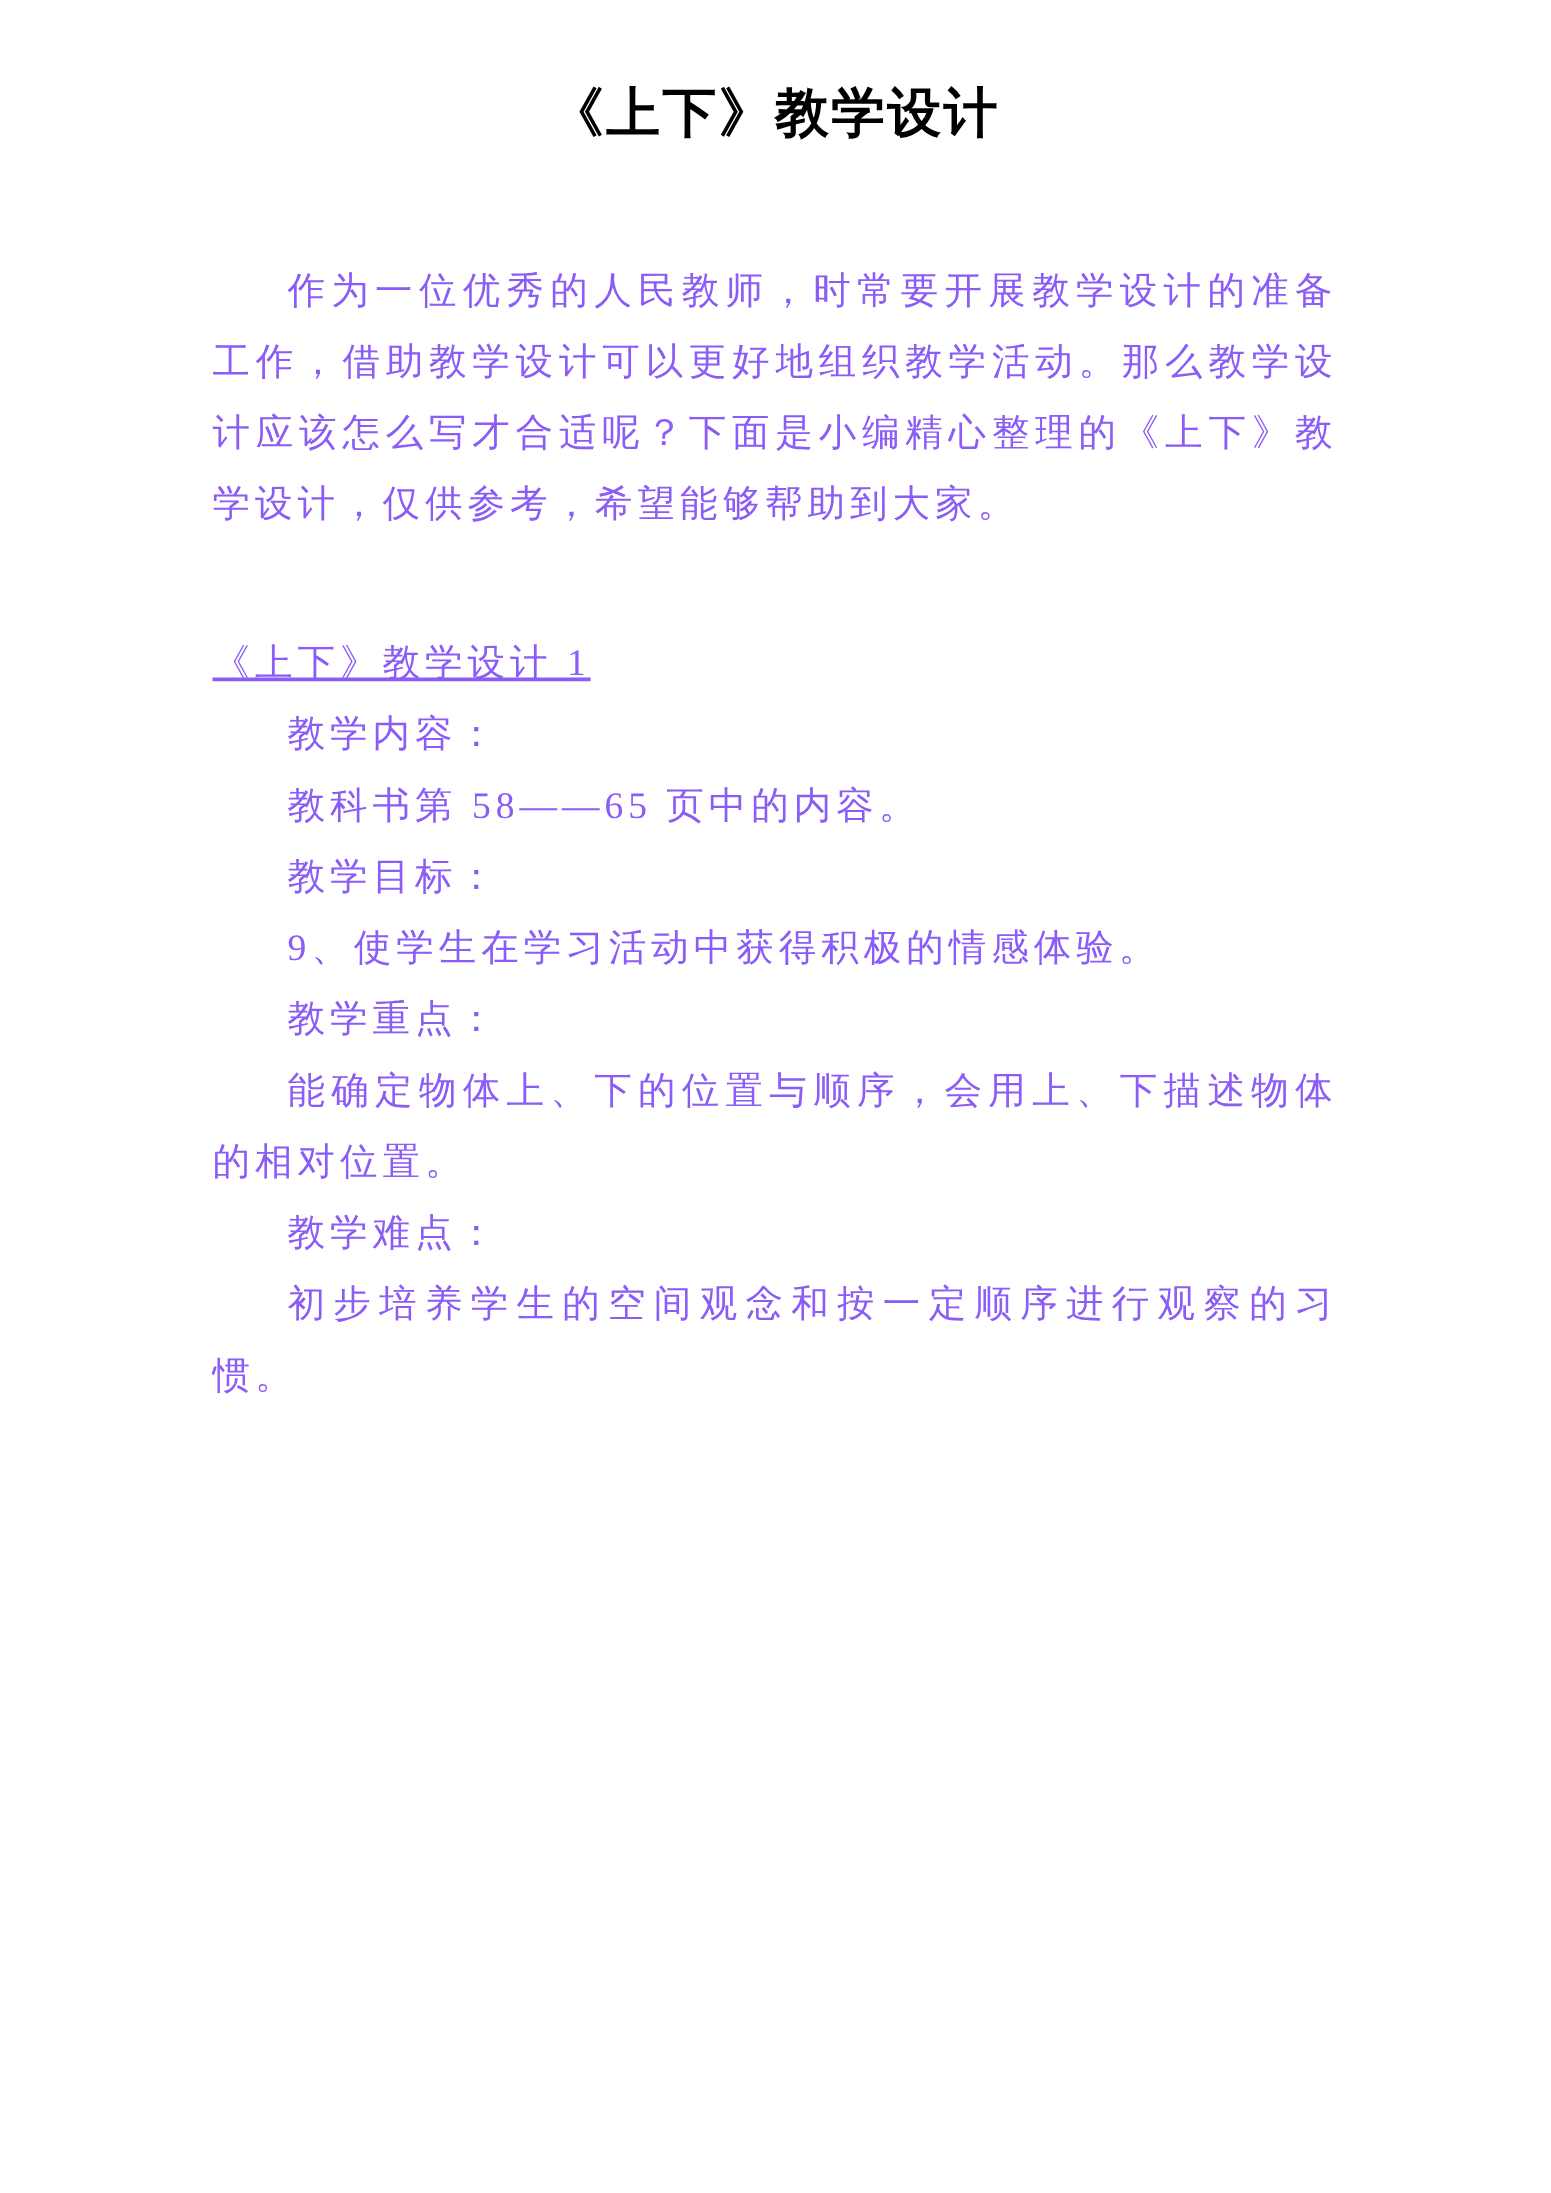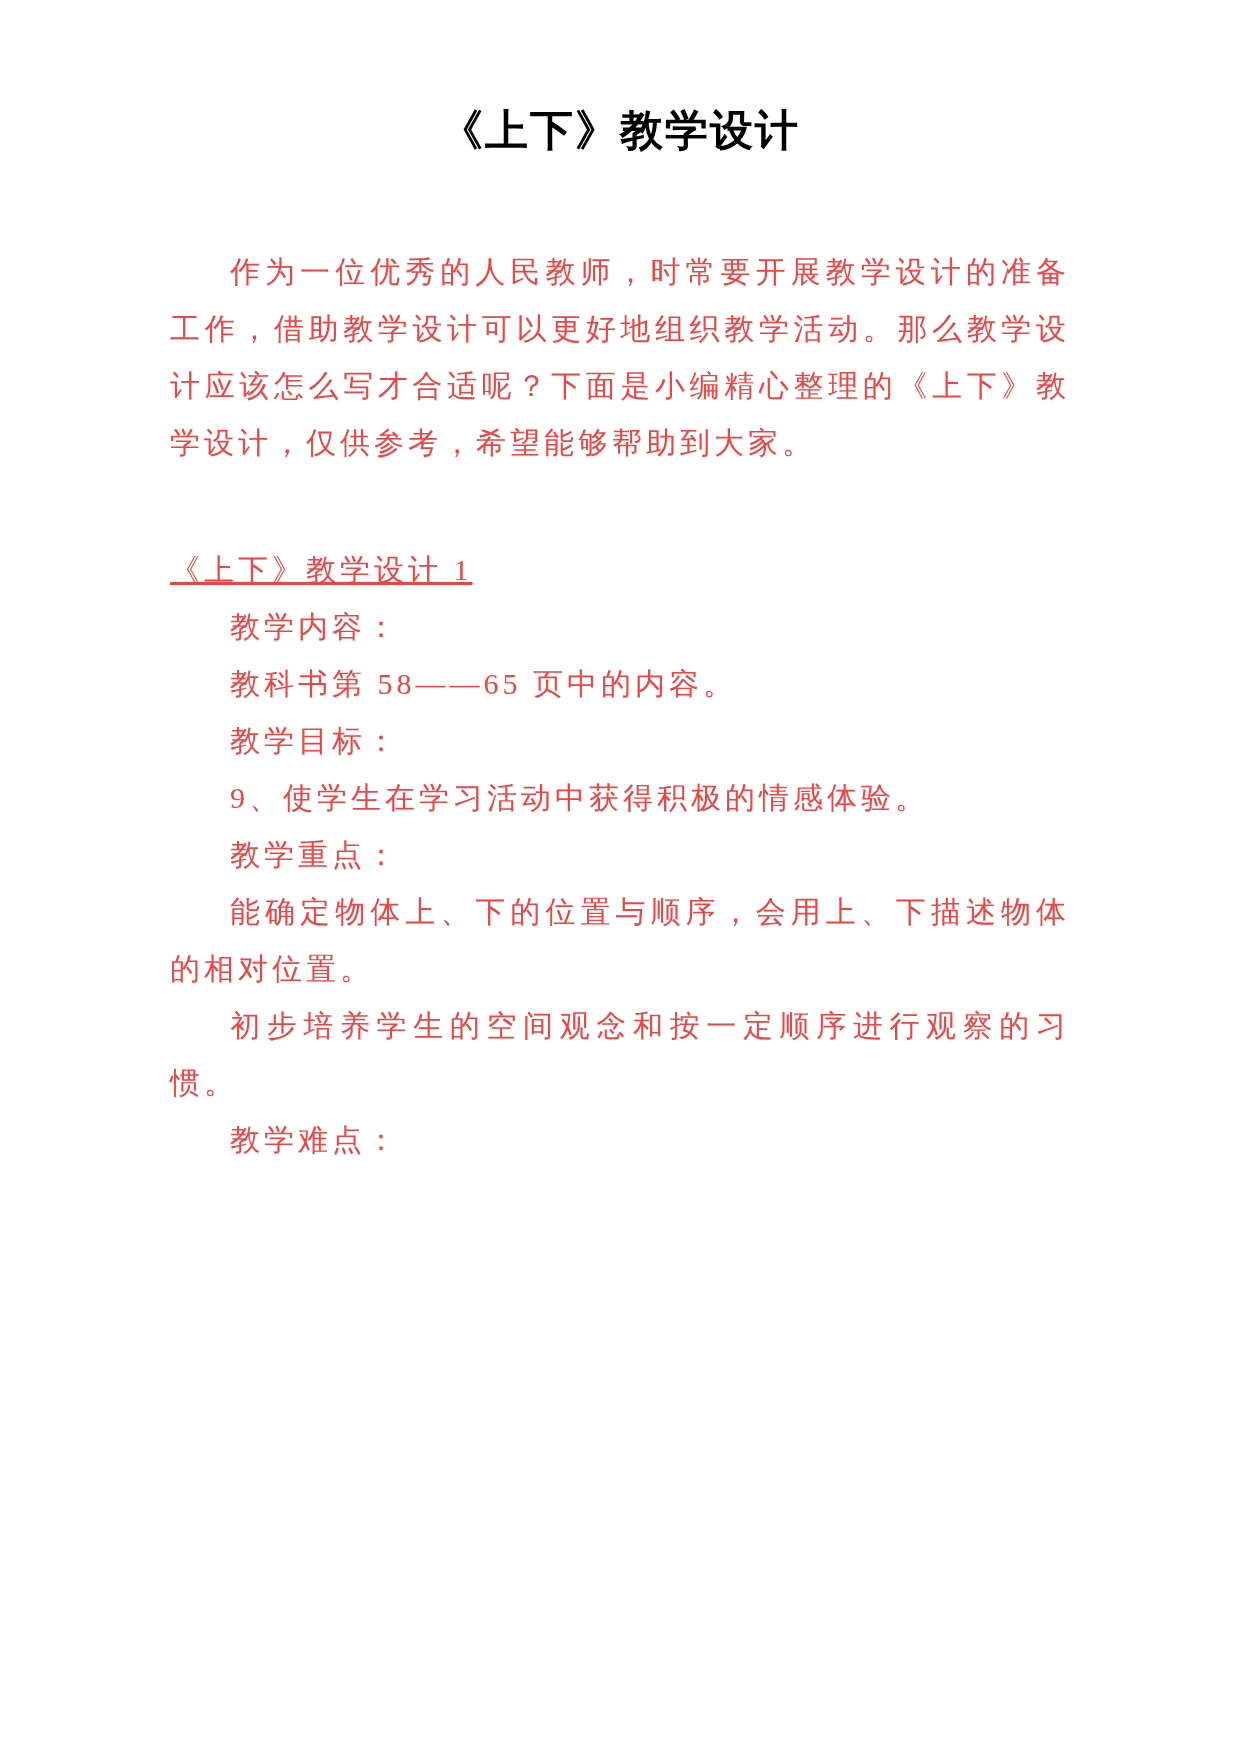--- a/index.html
+++ b/index.html
@@ -7,21 +7,21 @@
     padding: 0;
     background: #ffffff;
   }
   .page {
     position: relative;
     width: 1241px;
     height: 1754px;
     margin: 0 auto;
     background: #ffffff;
     box-sizing: border-box;
-    padding: 99px 171px 0 170px;
+    padding: 60px 171px 0 170px;
     overflow: hidden;
     color: #000000;
     font-family: "Liberation Serif", "DejaVu Serif", serif;
   }
   .doc-title {
     margin: 0;
     font-size: 43px;
     line-height: 64px;
     font-weight: 700;
     text-align: center;
@@ -31,21 +31,21 @@
   .doc-body {
     margin-top: 80px;
   }
   .doc-body p {
     margin: 0;
     font-size: 30px;
     line-height: 57px;
     letter-spacing: 4px;
     text-align: justify;
     font-weight: 400;
-    color: #ef4444;
+    color: #8b5cf6;
     word-break: break-all;
   }
   .doc-body p.indent {
     text-indent: 60px;
   }
   .doc-body p.flush {
     text-indent: 0;
     text-decoration: underline;
   }
   .doc-body p.gap-before {
@@ -59,16 +59,16 @@
   <h1 class="doc-title">《上下》教学设计</h1>
   <div class="doc-body">
       <p class="indent">作为一位优秀的人民教师，时常要开展教学设计的准备工作，借助教学设计可以更好地组织教学活动。那么教学设计应该怎么写才合适呢？下面是小编精心整理的《上下》教学设计，仅供参考，希望能够帮助到大家。</p>
       <p class="flush gap-before">《上下》教学设计 1</p>
       <p class="indent">教学内容：</p>
       <p class="indent">教科书第 58——65 页中的内容。</p>
       <p class="indent">教学目标：</p>
       <p class="indent">9、使学生在学习活动中获得积极的情感体验。</p>
       <p class="indent">教学重点：</p>
       <p class="indent">能确定物体上、下的位置与顺序，会用上、下描述物体的相对位置。</p>
+      <p class="indent">教学难点：</p>
       <p class="indent">初步培养学生的空间观念和按一定顺序进行观察的习惯。</p>
-      <p class="indent">教学难点：</p>
     </div>
 </div>
 
 </body></html>

